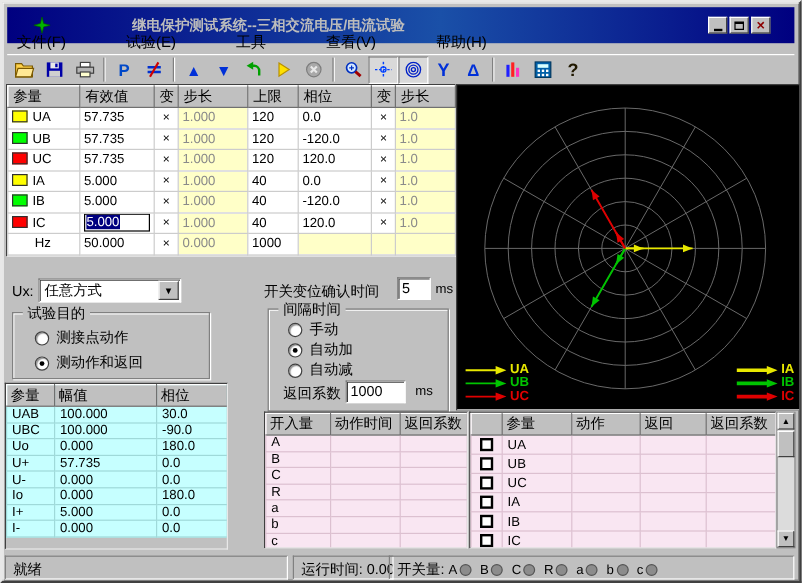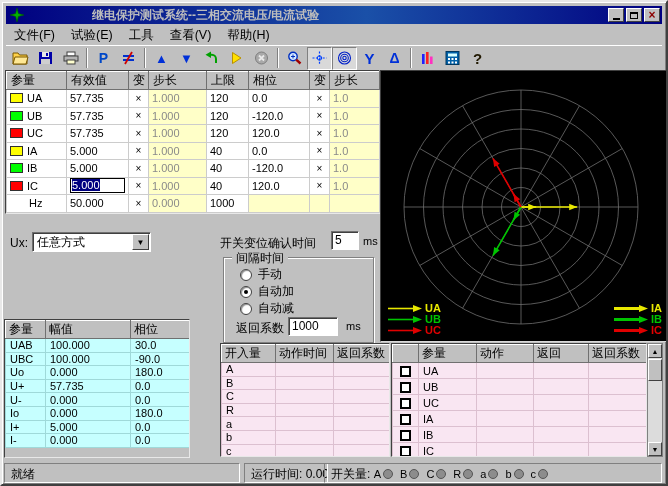--- a/index.html
+++ b/index.html
@@ -1,27 +1,27 @@
 <!DOCTYPE html>
 <html><head>
 <meta charset="utf-8">
 <style>
 *{margin:0;padding:0;box-sizing:border-box;font-family:"Liberation Sans","DejaVu Sans",sans-serif;}
 html,body{background:#868686;}
 #screen{position:relative;width:668px;height:486px;background:#c0c0c0;border:2px solid;border-color:#e8e8e8 #404040 #404040 #e8e8e8;box-shadow:inset 1px 1px 0 #fff,inset -1px -1px 0 #808080;overflow:hidden;}
 
-#titlebar{position:absolute;left:4px;top:4px;right:4px;height:18px;background:linear-gradient(90deg,#000080,#1a50a8 55%,#000080);display:flex;align-items:center;padding:0 2px;}
+#titlebar{position:absolute;left:4px;top:4px;right:4px;height:30px;background:linear-gradient(90deg,#000080,#1a50a8 55%,#000080);display:flex;align-items:center;padding:0 20px;}
 #titlebar .app-icon{width:14px;height:14px;margin-left:2px;}
 #title-text{color:#bcbcbc;font-size:12px;font-weight:bold;margin-left:68px;white-space:nowrap;overflow:hidden;flex:1;}
 .win-btn{width:16px;height:14px;background:#c0c0c0;border:1px solid;border-color:#fff #404040 #404040 #fff;display:flex;align-items:center;justify-content:center;margin-left:2px;font-size:10px;line-height:1;}
 .glyph-min{width:7px;height:2px;background:#000;margin-top:7px;}
 .glyph-max{width:8px;height:7px;border:1px solid #000;border-top-width:2px;}
 .glyph-close{color:#8c0000;font-weight:bold;font-size:12px;}
 
-#menubar{position:absolute;left:4px;top:24px;right:4px;height:18px;display:flex;align-items:flex-start;}
+#menubar{position:absolute;left:4px;top:24px;right:4px;height:18px;display:flex;align-items:flex-start;gap:34px;}
 .menu-item{font-size:12.5px;padding:1px 8px;color:#000;}
 
 #toolbar{position:absolute;left:4px;top:43px;right:4px;height:26px;display:flex;align-items:center;border-top:1px solid #fff;border-bottom:1px solid #808080;padding-left:2px;}
 .tb-btn{width:25px;height:23px;display:flex;align-items:center;justify-content:center;border:1px solid transparent;}
 .tb-btn.pressed{background:#d9d9d9;border-color:#808080 #fff #fff #808080;}
 .tb-sep{width:2px;height:20px;border-left:1px solid #808080;border-right:1px solid #fff;margin:0 3px;}
 .tb-glyph{font-weight:bold;font-size:13px;line-height:1;}
 
 #param-wrap{position:absolute;left:3px;top:68px;width:375px;border:1px solid;border-color:#404040 #e8e8e8 #e8e8e8 #404040;}
 #param-table{border-collapse:collapse;table-layout:fixed;width:373px;background:#fff;}
@@ -400,20 +400,33 @@
     <span class="combo-text">任意方式</span>
     <span class="combo-btn">
         <span>▼</span>
       </span>
   </div>
 
   <span class="lbl" style="left:218px;top:233px">开关变位确认时间</span>
   <div class="tfield" style="left:329px;top:229px;width:28px;height:19px">5</div>
   <span class="lbl" style="left:361px;top:233px;font-size:11px">ms</span>
 
+  <div class="groupbox" style="left:8px;top:258px;width:165px;height:56px">
+    <span class="gb-title">试验目的</span>
+    <div style="position:absolute;left:18px;top:0;right:0;bottom:0">
+        <div class="radio-row" style="top: 12px;">
+          <span class="radio"></span>
+          <span class="radio-label">测接点动作</span>
+        </div>
+        <div class="radio-row" style="top: 33px;">
+          <span class="radio sel"></span>
+          <span class="radio-label">测动作和返回</span>
+        </div>
+      </div>
+  </div>
 
   <div class="groupbox" style="left:221px;top:255px;width:151px;height:86px">
     <span class="gb-title">间隔时间</span>
     <div style="position:absolute;left:16px;top:0;right:0;bottom:0">
         <div class="radio-row" style="top: 8px;">
           <span class="radio"></span>
           <span class="radio-label">手动</span>
         </div>
         <div class="radio-row" style="top: 25px;">
           <span class="radio sel"></span>

